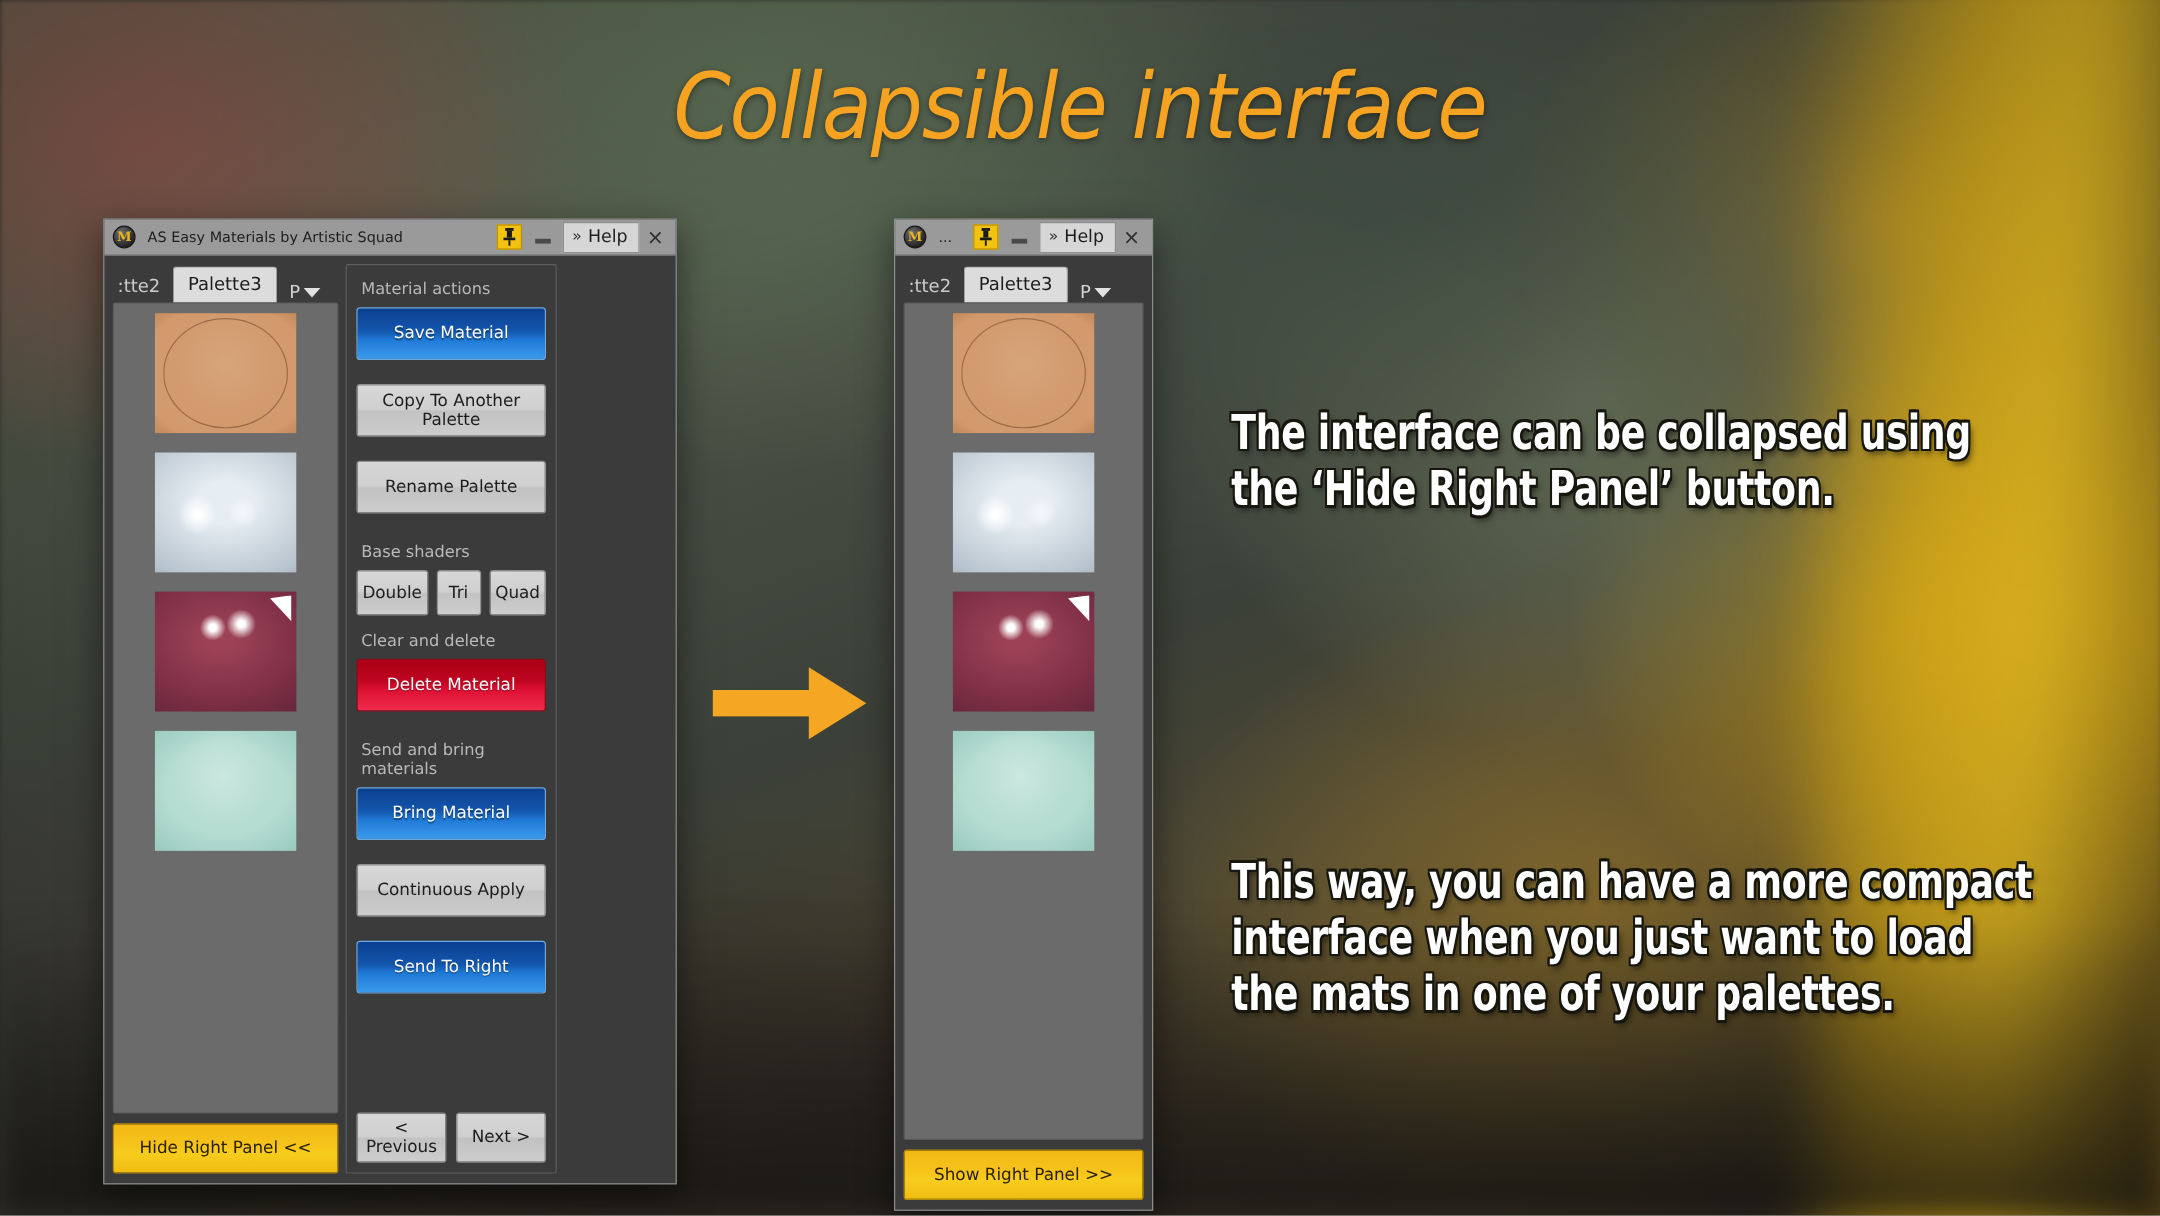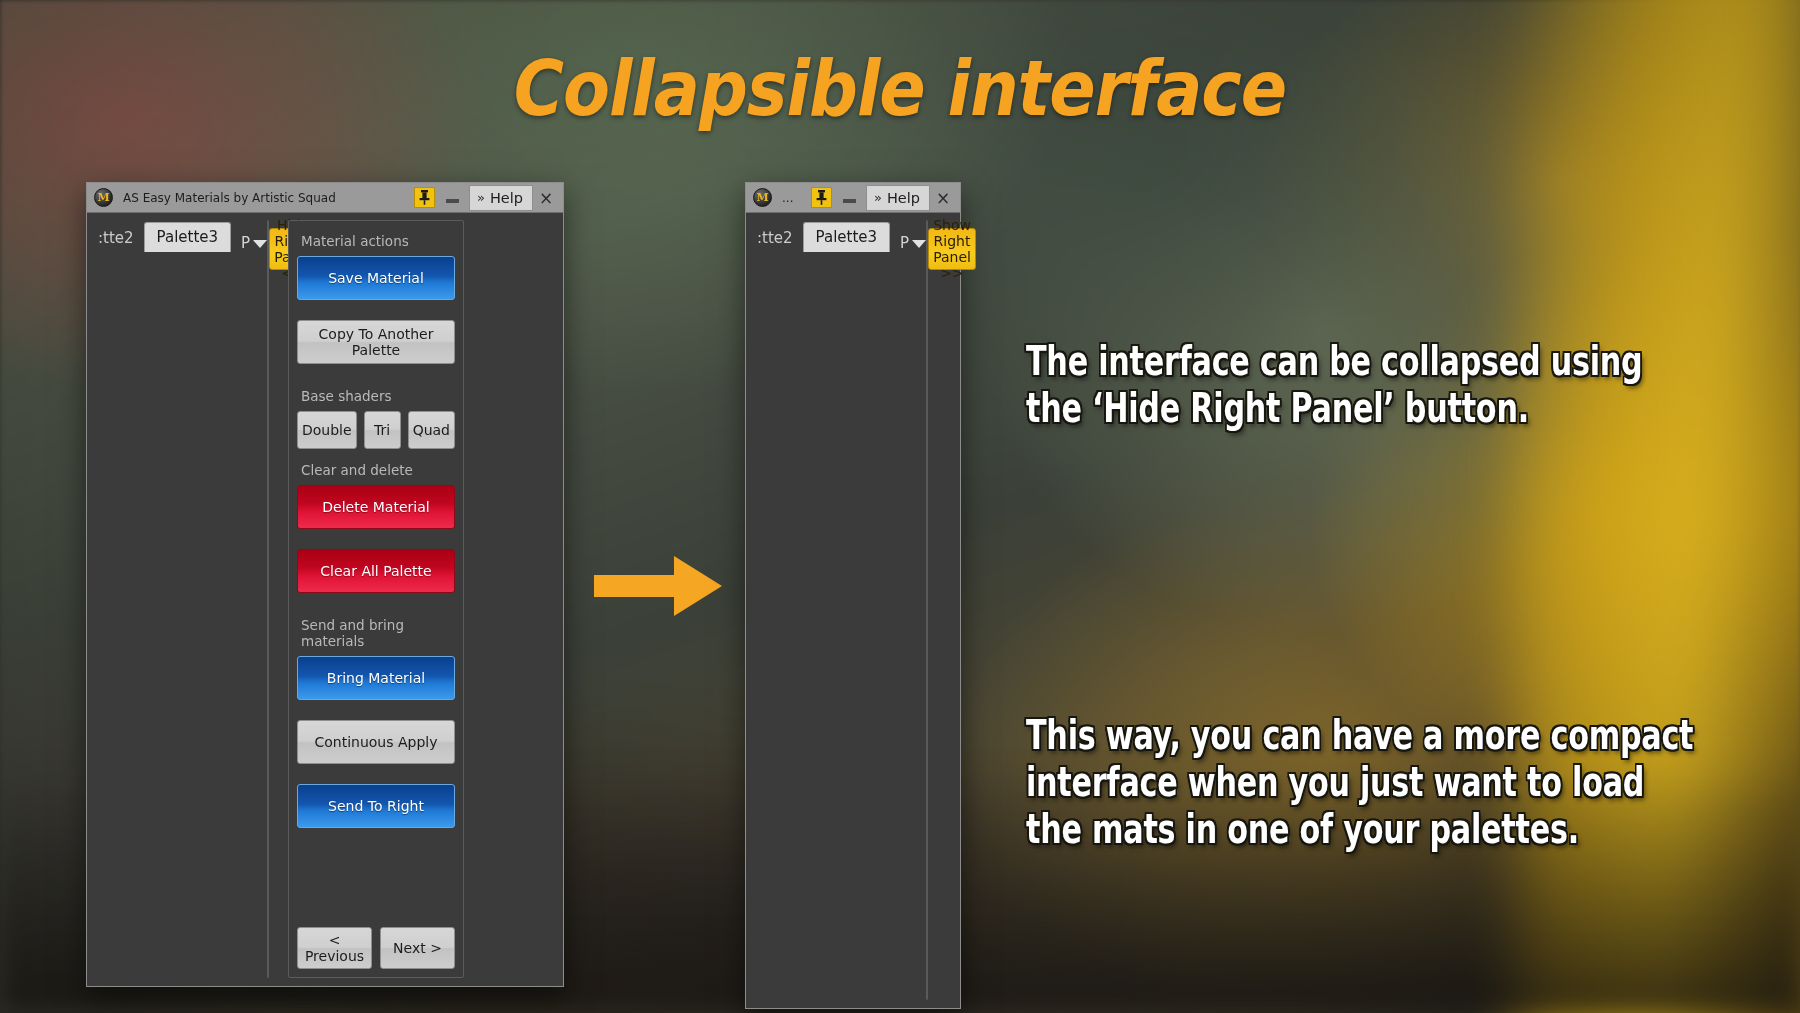--- a/index.html
+++ b/index.html
@@ -40,21 +40,21 @@
   }
   .bg-vignette {
     position:absolute; inset:0;
     background: radial-gradient(ellipse 1200px 720px at 50% 45%, rgba(0,0,0,0) 40%, rgba(0,0,0,.28) 100%);
   }
 
   
   .page-title {
     position:absolute; left:0; right:0; top:44px; text-align:center;
     font-family: "DejaVu Sans Condensed", "Liberation Sans Narrow", "Liberation Sans", sans-serif;
-    font-size: 76px; font-weight: 700; font-style: italic;
+    font-size: 76px; font-weight: 400; font-style: italic;
     color: #f6a321; letter-spacing: -1px;
     text-shadow: 0 2px 5px rgba(0,0,0,.45);
   }
 
   
   .annot {
     position:absolute;
     font-family: "DejaVu Sans Condensed", "Liberation Sans Narrow", "Liberation Sans", sans-serif;
     font-weight: 700; color: #ffffff; font-size: 40px; line-height: 1.18;
     letter-spacing: -.3px;
@@ -127,21 +127,21 @@
   .tb-close {
     width:26px; height:26px; display:flex; align-items:center; justify-content:center;
     font-size:17px; color:#2c2c2c; flex:0 0 auto; cursor:pointer;
     font-family:"DejaVu Sans", sans-serif;
   }
 
   
   .win-body { flex:1 1 auto; display:flex; padding:7px 7px 8px 7px; gap:6px; min-height:0; }
 
   
-  .left-col { display:flex; flex-direction:row; min-height:0; }
+  .left-col { display:flex; flex-direction:column; min-height:0; }
   .tabs-row { display:flex; align-items:flex-end; height:32px; padding-left:4px; gap:2px; }
   .tab {
     font-size:15px; color:#cccccc; padding:5px 8px 5px 0; white-space:nowrap;
     cursor:pointer; font-family:"DejaVu Sans", sans-serif;
   }
   .tab.active {
     background:#dcdcdc; color:#1b1b1b; border:1px solid #9b9b9b;
     border-bottom:none; border-radius:3px 3px 0 0; padding:5px 12px 6px 12px;
   }
   .tab-more {
@@ -306,31 +306,31 @@
         <div class="left-bottom">
           <div class="btn btn-yellow">Hide Right Panel &lt;&lt;</div>
         </div>
       </div>
 
       <div class="right-col">
 
         <div class="section-label">Material actions</div>
         <div class="btn btn-blue">Save Material</div>
         <div class="btn btn-grey">Copy To Another Palette</div>
+        <div class="btn btn-grey">Rename Palette</div>
 
         <div class="section-label">Base shaders</div>
         <div class="shader-row">
           <div class="btn btn-grey">Double</div>
           <div class="btn btn-grey">Tri</div>
           <div class="btn btn-grey">Quad</div>
         </div>
 
         <div class="section-label">Clear and delete</div>
         <div class="btn btn-red">Delete Material</div>
-        <div class="btn btn-red">Clear All Palette</div>
 
         <div class="section-label">Send and bring materials</div>
         <div class="btn btn-blue">Bring Material</div>
         <div class="btn btn-grey">Continuous Apply</div>
         <div class="btn btn-blue">Send To Right</div>
 
         <div class="right-spacer"></div>
 
         <div class="bottom-row">
           <div class="btn btn-grey">&lt; Previous</div>

